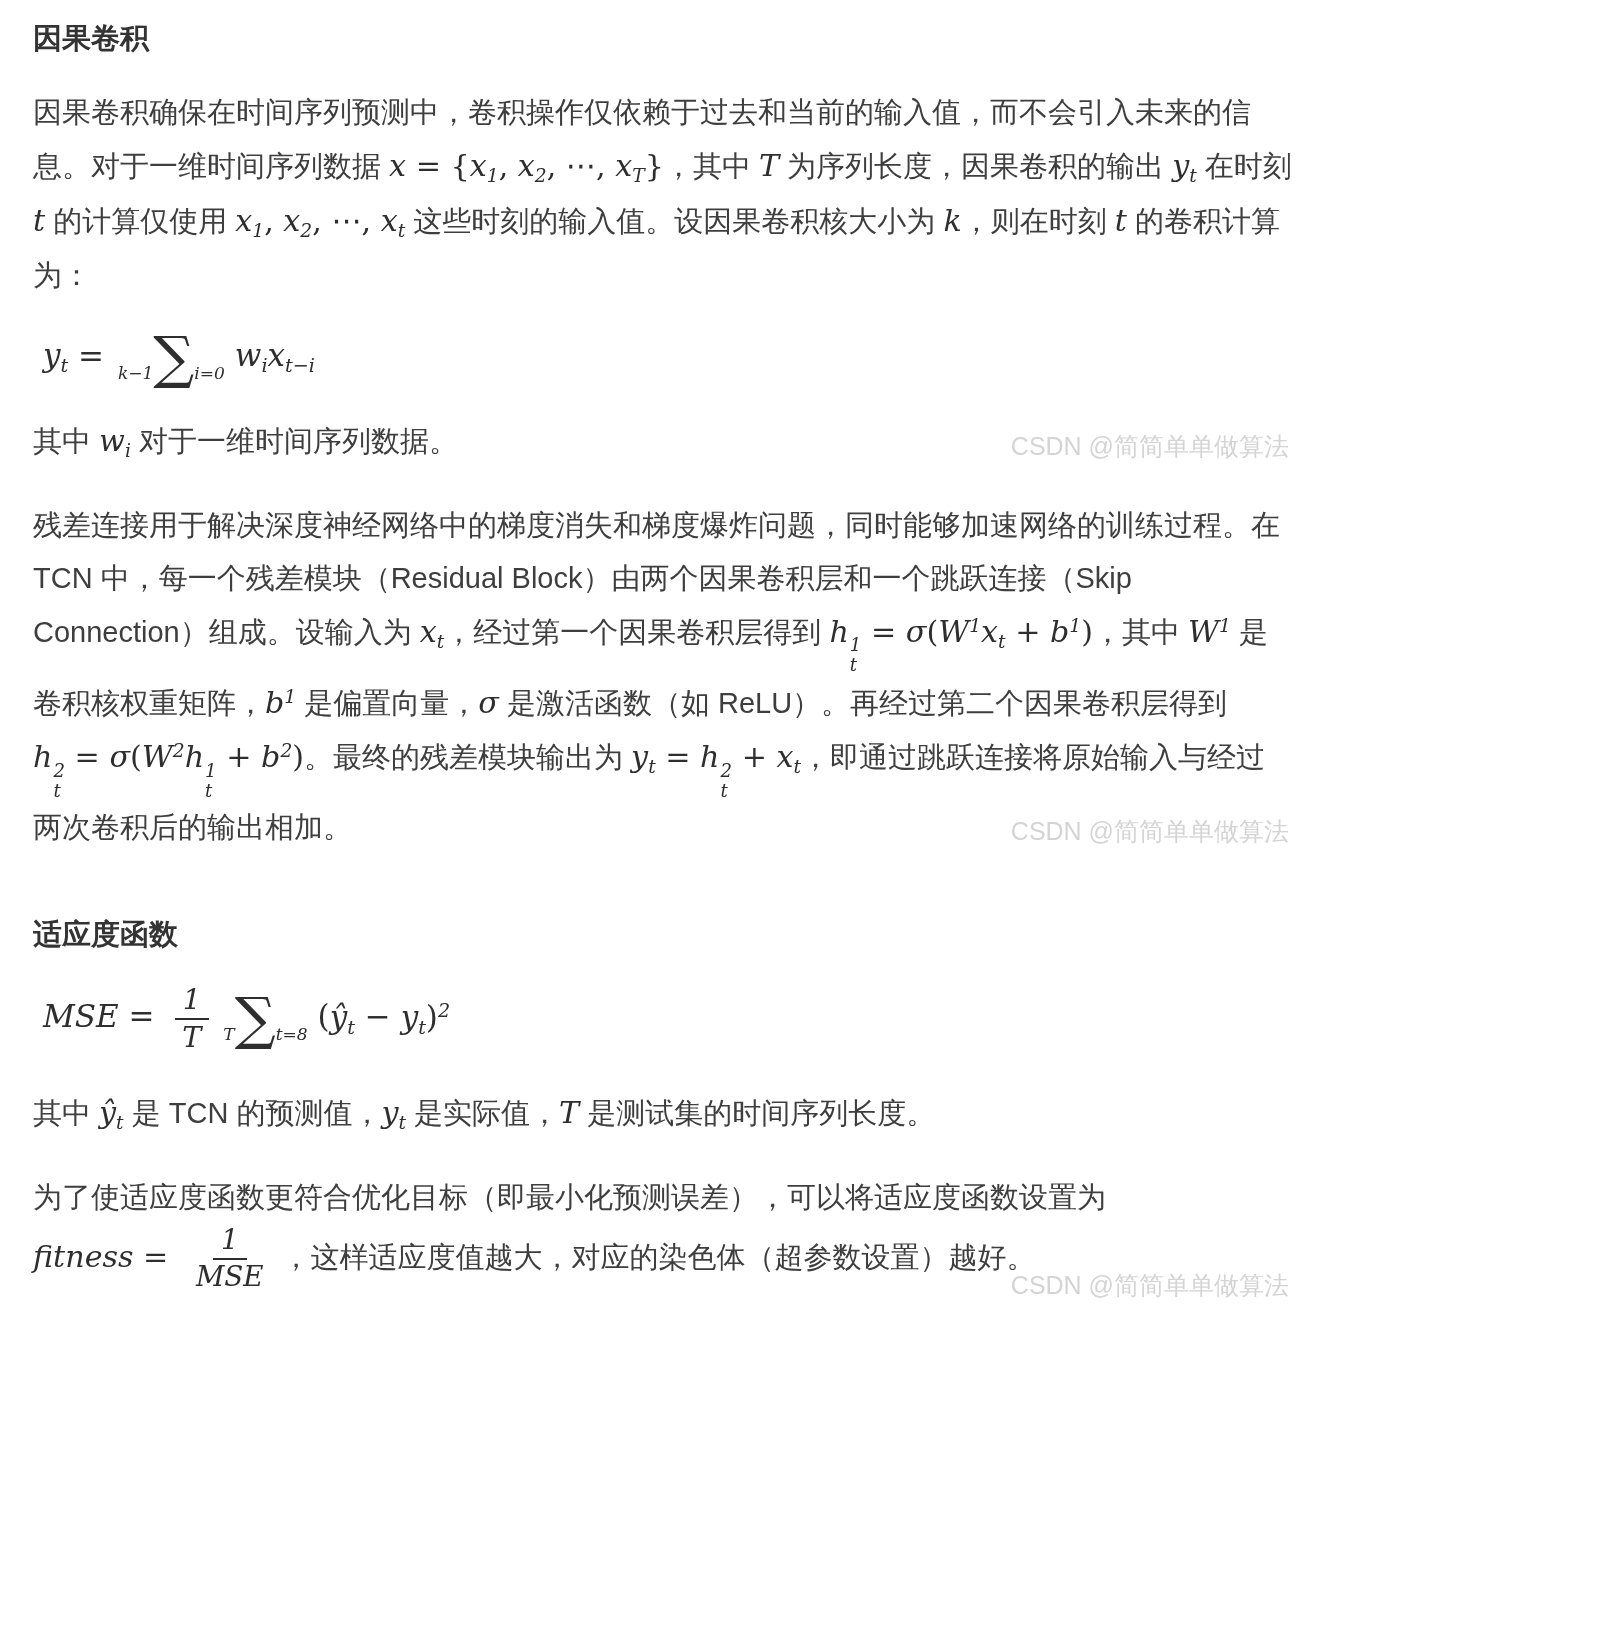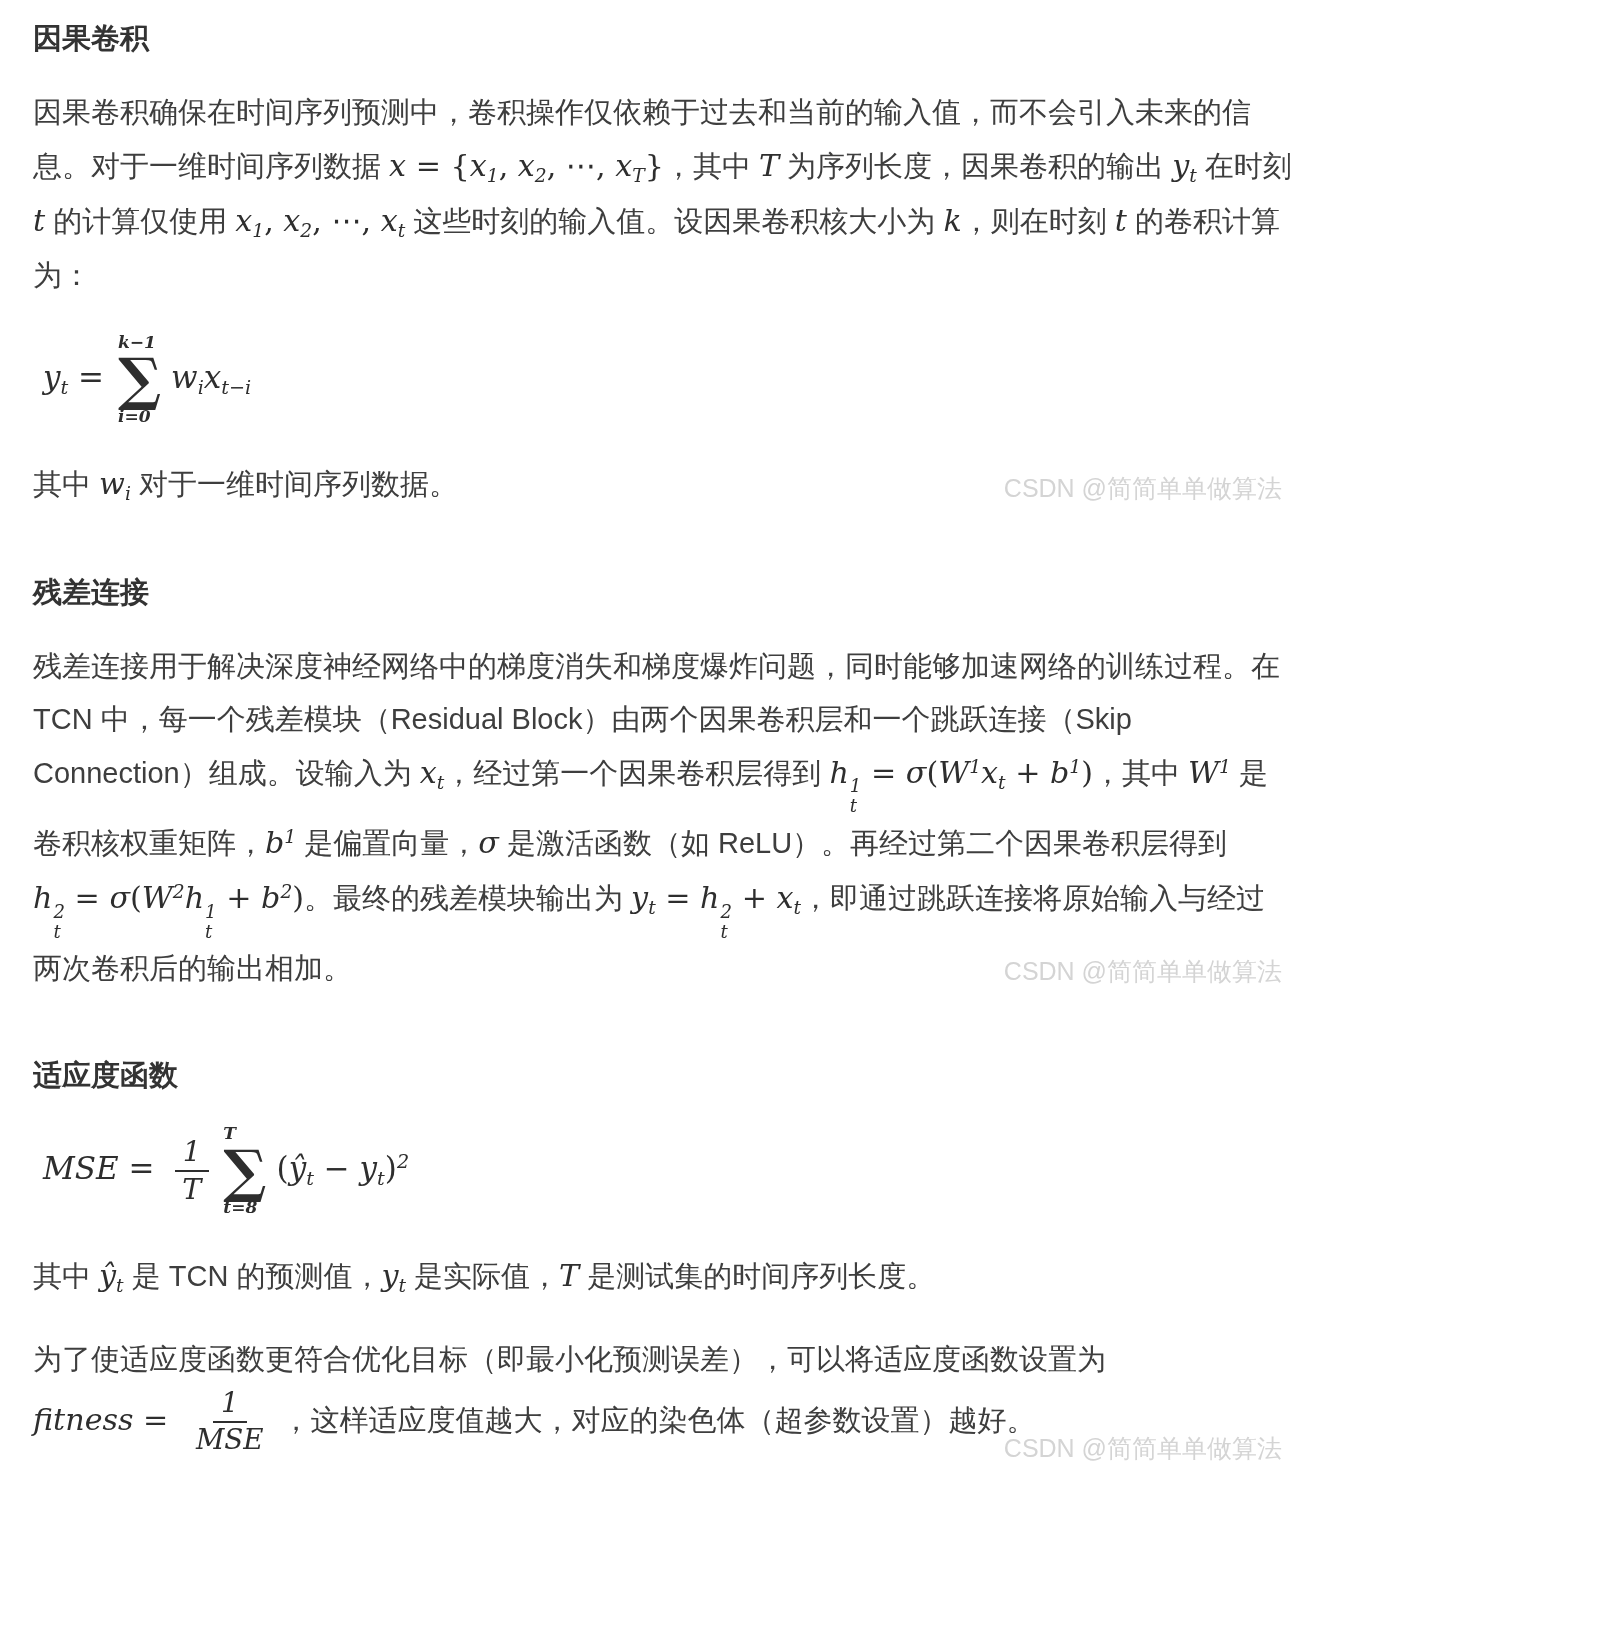--- a/index.html
+++ b/index.html
@@ -40,39 +40,39 @@
   .mop { white-space: pre; font-style: normal; }
   .msub { font-size: 0.62em; vertical-align: -0.32em; line-height: 1; font-style: italic; }
   .msup { font-size: 0.62em; vertical-align: 0.55em; line-height: 1; font-style: italic; }
   .supsub {
     display: inline-flex; flex-direction: column; align-items: flex-start;
     font-size: 0.6em; line-height: 1.12; vertical-align: -0.52em;
     font-style: italic; margin-left: 1px;
   }
   .supsub .ss { display: block; }
   .sum-block {
-    display: inline-flex; flex-direction: column; align-items: flex-start;
-    line-height: 1; vertical-align: middle; margin: 0 10px 0 4px; font-style: normal; font-weight: bold;
+    display: inline-flex; flex-direction: row; align-items: flex-end;
+    line-height: 1; vertical-align: middle; margin: 0 10px 0 4px; font-style: normal;
   }
   .sum-limit { font-size: 0.55em; font-style: italic; line-height: 1.25; }
   .sum-sigma { font-size: 1.85em; line-height: 0.92; font-style: normal; }
   .frac {
     display: inline-flex; flex-direction: column; align-items: center;
     vertical-align: middle; margin: 0 10px; line-height: 1.25; font-style: italic;
   }
   .frac .num, .frac .den { display: block; font-size: 0.92em; padding: 0 8px; }
   .frac .num { border-bottom: 2px solid var(--math, #2e2e2e); }
   .formula {
     font-size: 31px;
     margin: 30px 0 26px 10px;
     max-width: 1450px;
     color: var(--math, #2e2e2e);
   }
   .watermark {
-    position: absolute; right: 12px; bottom: 0;
+    position: absolute; right: 5px; bottom: 0;
     color: var(--watermark, #d4d4d4);
     font-size: 25px; font-style: normal; font-weight: 400;
     font-family: "Liberation Sans", "DejaVu Sans", sans-serif;
     white-space: nowrap; text-indent: 0;
   }
   .para.wm-low .watermark { bottom: -14px; }
 </style>
 </head>
 <body>
 
@@ -81,21 +81,20 @@
       <h3 class="section-heading">因果卷积</h3>
       <p class="para"><span class="txt">因果卷积确保在时间序列预测中，卷积操作仅依赖于过去和当前的输入值，而不会引入未来的信息。对于一维时间序列数据 </span><span class="math"><span class="tokwrap"><span class="mi">x</span></span><span class="tokwrap"><span class="mop"> = {</span></span><span class="tokwrap"><span class="mi">x</span><span class="msub">1</span></span><span class="tokwrap"><span class="mop">, </span></span><span class="tokwrap"><span class="mi">x</span><span class="msub">2</span></span><span class="tokwrap"><span class="mop">, ⋯, </span></span><span class="tokwrap"><span class="mi">x</span><span class="msub">T</span></span><span class="tokwrap"><span class="mop">}</span></span></span><span class="txt">，其中 </span><span class="math"><span class="tokwrap"><span class="mi">T</span></span></span><span class="txt"> 为序列长度，因果卷积的输出 </span><span class="math"><span class="tokwrap"><span class="mi">y</span><span class="msub">t</span></span></span><span class="txt"> 在时刻 </span><span class="math"><span class="tokwrap"><span class="mi">t</span></span></span><span class="txt"> 的计算仅使用 </span><span class="math"><span class="tokwrap"><span class="mi">x</span><span class="msub">1</span></span><span class="tokwrap"><span class="mop">, </span></span><span class="tokwrap"><span class="mi">x</span><span class="msub">2</span></span><span class="tokwrap"><span class="mop">, ⋯, </span></span><span class="tokwrap"><span class="mi">x</span><span class="msub">t</span></span></span><span class="txt"> 这些时刻的输入值。设因果卷积核大小为 </span><span class="math"><span class="tokwrap"><span class="mi">k</span></span></span><span class="txt">，则在时刻 </span><span class="math"><span class="tokwrap"><span class="mi">t</span></span></span><span class="txt"> 的卷积计算为：</span></p>
       <div class="formula math"><span class="tokwrap"><span class="mi">y</span><span class="msub">t</span></span><span class="tokwrap"><span class="mop"> = </span></span><span class="sum-block">
           <span class="sum-limit">k−1</span>
           <span class="sum-sigma">∑</span>
           <span class="sum-limit">i=0</span>
         </span><span class="tokwrap"><span class="mi">w</span><span class="msub">i</span></span><span class="tokwrap"><span class="mi">x</span><span class="msub">t−i</span></span></div>
       <p class="para"><span class="txt">其中 </span><span class="math"><span class="tokwrap"><span class="mi">w</span><span class="msub">i</span></span></span><span class="txt"> 对于一维时间序列数据。</span><span class="watermark">CSDN @简简单单做算法</span></p>
     </section>
     <section class="section">
-      <h3 class="section-heading">残差连接</h3>
       <p class="para"><span class="txt">残差连接用于解决深度神经网络中的梯度消失和梯度爆炸问题，同时能够加速网络的训练过程。在 TCN 中，每一个残差模块（Residual Block）由两个因果卷积层和一个跳跃连接（Skip Connection）组成。设输入为 </span><span class="math"><span class="tokwrap"><span class="mi">x</span><span class="msub">t</span></span></span><span class="txt">，经过第一个因果卷积层得到 </span><span class="math"><span class="tokwrap"><span class="mi">h</span><span class="supsub">
               <span class="ss">1</span>
               <span class="ss">t</span>
             </span></span><span class="tokwrap"><span class="mop"> = </span></span><span class="tokwrap"><span class="mi">σ</span></span><span class="tokwrap"><span class="mop">(</span></span><span class="tokwrap"><span class="mi">W</span><span class="msup">1</span></span><span class="tokwrap"><span class="mi">x</span><span class="msub">t</span></span><span class="tokwrap"><span class="mop"> + </span></span><span class="tokwrap"><span class="mi">b</span><span class="msup">1</span></span><span class="tokwrap"><span class="mop">)</span></span></span><span class="txt">，其中 </span><span class="math"><span class="tokwrap"><span class="mi">W</span><span class="msup">1</span></span></span><span class="txt"> 是卷积核权重矩阵，</span><span class="math"><span class="tokwrap"><span class="mi">b</span><span class="msup">1</span></span></span><span class="txt"> 是偏置向量，</span><span class="math"><span class="tokwrap"><span class="mi">σ</span></span></span><span class="txt"> 是激活函数（如 ReLU）。再经过第二个因果卷积层得到 </span><span class="math"><span class="tokwrap"><span class="mi">h</span><span class="supsub">
               <span class="ss">2</span>
               <span class="ss">t</span>
             </span></span><span class="tokwrap"><span class="mop"> = </span></span><span class="tokwrap"><span class="mi">σ</span></span><span class="tokwrap"><span class="mop">(</span></span><span class="tokwrap"><span class="mi">W</span><span class="msup">2</span></span><span class="tokwrap"><span class="mi">h</span><span class="supsub">
               <span class="ss">1</span>
               <span class="ss">t</span>
             </span></span><span class="tokwrap"><span class="mop"> + </span></span><span class="tokwrap"><span class="mi">b</span><span class="msup">2</span></span><span class="tokwrap"><span class="mop">)</span></span></span><span class="txt">。最终的残差模块输出为 </span><span class="math"><span class="tokwrap"><span class="mi">y</span><span class="msub">t</span></span><span class="tokwrap"><span class="mop"> = </span></span><span class="tokwrap"><span class="mi">h</span><span class="supsub">

